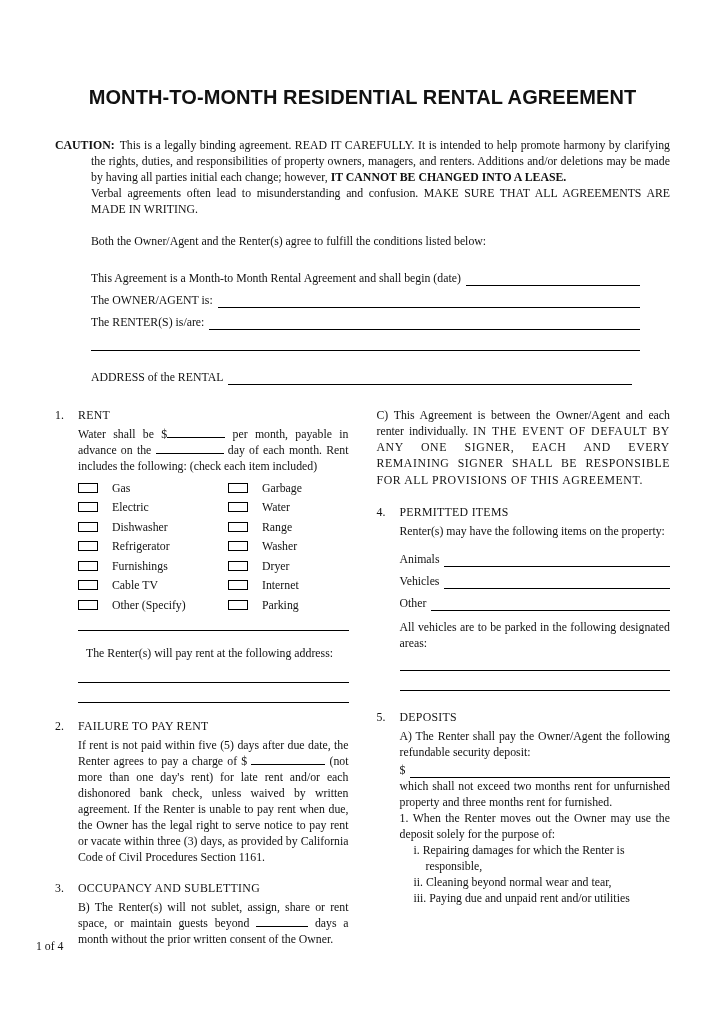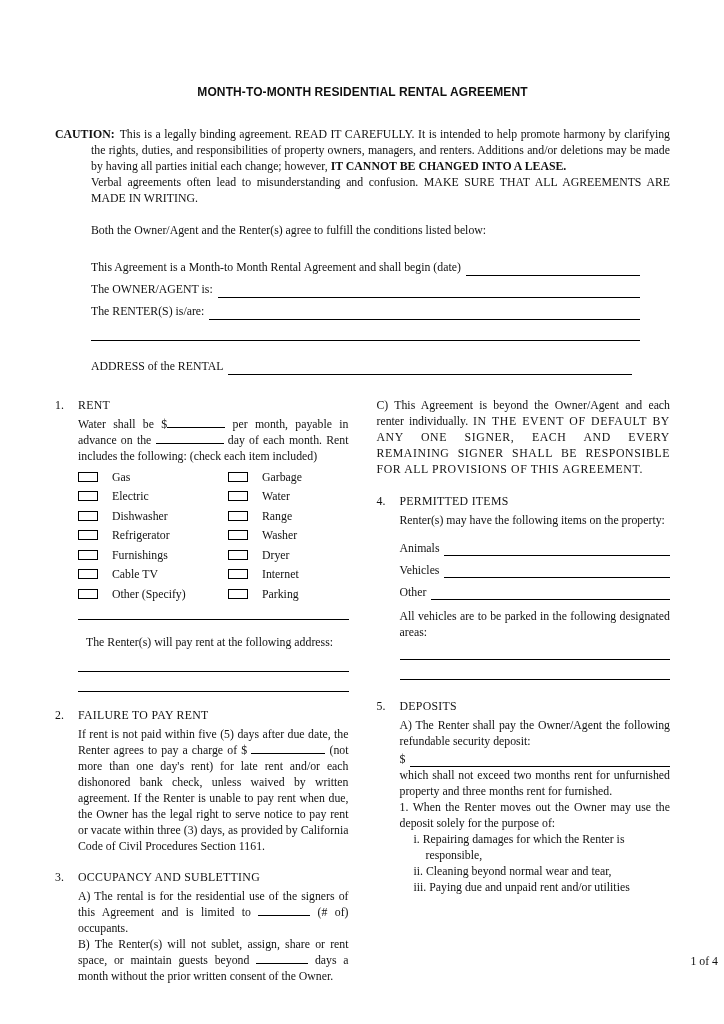--- a/index.html
+++ b/index.html
@@ -12,21 +12,21 @@
     background: #ffffff;
     padding: 84px 54px 40px 55px;
     font-family: "Liberation Serif", serif;
     font-size: 11.8px;
     line-height: 1.36;
     color: #111;
   }
   .title {
     font-family: "Liberation Sans", sans-serif;
     font-weight: 700;
-    font-size: 12px;
+    font-size: 20px;
     text-align: center;
     margin: 0 0 26px 0;
     letter-spacing: 0.1px;
   }
   p { margin: 0; }
   .just { text-align: justify; }
   .bold { font-weight: 700; }
   .caps-spread { letter-spacing: 0.6px; }
 
   
@@ -67,21 +67,22 @@
   .rule-sp { border-bottom: 1px solid #000; height: 20px; }
   .pay-addr { margin: 14px 0 2px 8px; }
 
   .purpose { padding-left: 26px; text-indent: -12px; }
   .purpose-wrap { margin-top: 0; }
 
   .footer {
     position: absolute;
     left: 0; right: 6px;
     bottom: 70px;
-    text-align: right;
+    text-align: left;
+    padding-left: 36px;
   }
 </style>
 </head>
 <body>
 
 <div class="page">
 
   <h1 class="title">MONTH-TO-MONTH RESIDENTIAL RENTAL AGREEMENT</h1>
 
   <div>
@@ -194,30 +195,29 @@
         <div class="sec-body">
           <div class="sec-head">FAILURE TO PAY RENT</div>
           <p class="just"><span>If rent is not paid within five (5) days after due date, the Renter agrees to pay a charge of $</span> <span class="bl bl-75"></span> <span>(not more than one day's rent) for late rent and/or each dishonored bank check, unless waived by written agreement. If the Renter is unable to pay rent when due, the Owner has the legal right to serve notice to pay rent or vacate within three (3) days, as provided by California Code of Civil Procedures Section 1161.</span></p>
         </div>
       </div>
 
       <div class="sec">
         <div class="sec-num">3.</div>
         <div class="sec-body">
           <div class="sec-head">OCCUPANCY AND SUBLETTING</div>
-          <p class="just"><span>A) The rental is for the residential use of the signers of this Agreement and is limited to</span> <span class="bl bl-55"></span> <span>(# of) occupants.</span></p>
           <p class="just"><span>B) The Renter(s) will not sublet, assign, share or rent space, or maintain guests beyond</span> <span class="bl bl-55"></span> <span>days a month without the prior written consent of the Owner.</span></p>
         </div>
       </div>
 
     </div>
 
     <div class="col">
 
-      <p class="just" style="margin-bottom:16px;"><span>C) This Agreement is beyond the Owner/Agent and each renter individually.</span> <span class="caps-spread">IN THE EVENT OF DEFAULT BY ANY ONE SIGNER, EACH AND EVERY REMAINING SIGNER SHALL BE RESPONSIBLE FOR ALL PROVISIONS OF THIS AGREEMENT.</span></p>
+      <p class="just" style="margin-bottom:16px;"><span>C) This Agreement is between the Owner/Agent and each renter individually.</span> <span class="caps-spread">IN THE EVENT OF DEFAULT BY ANY ONE SIGNER, EACH AND EVERY REMAINING SIGNER SHALL BE RESPONSIBLE FOR ALL PROVISIONS OF THIS AGREEMENT.</span></p>
 
       <div class="sec">
         <div class="sec-num">4.</div>
         <div class="sec-body">
           <div class="sec-head">PERMITTED ITEMS</div>
           <p>Renter(s) may have the following items on the property:</p>
 
           <div class="fill-row" style="margin-top:6px;">
             <span class="lbl">Animals</span>
             <span class="fill-line"></span>

